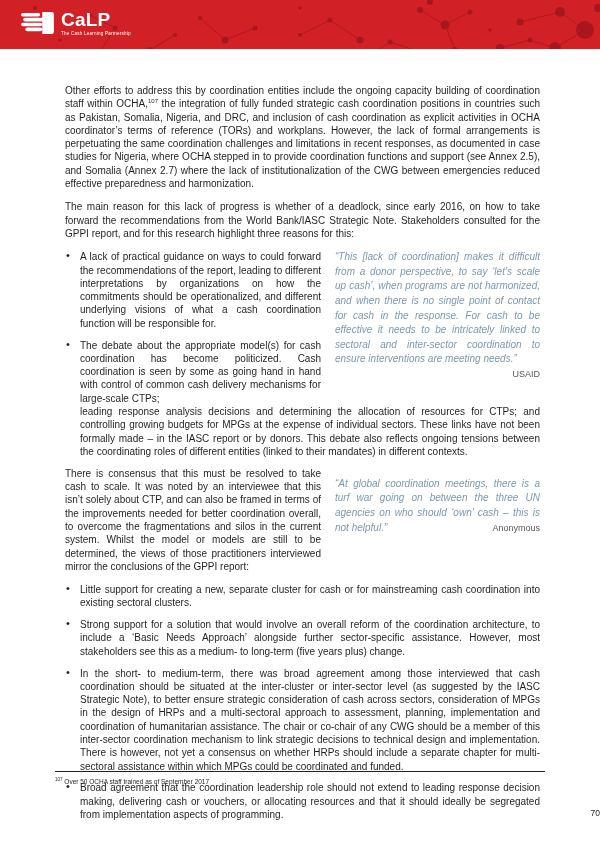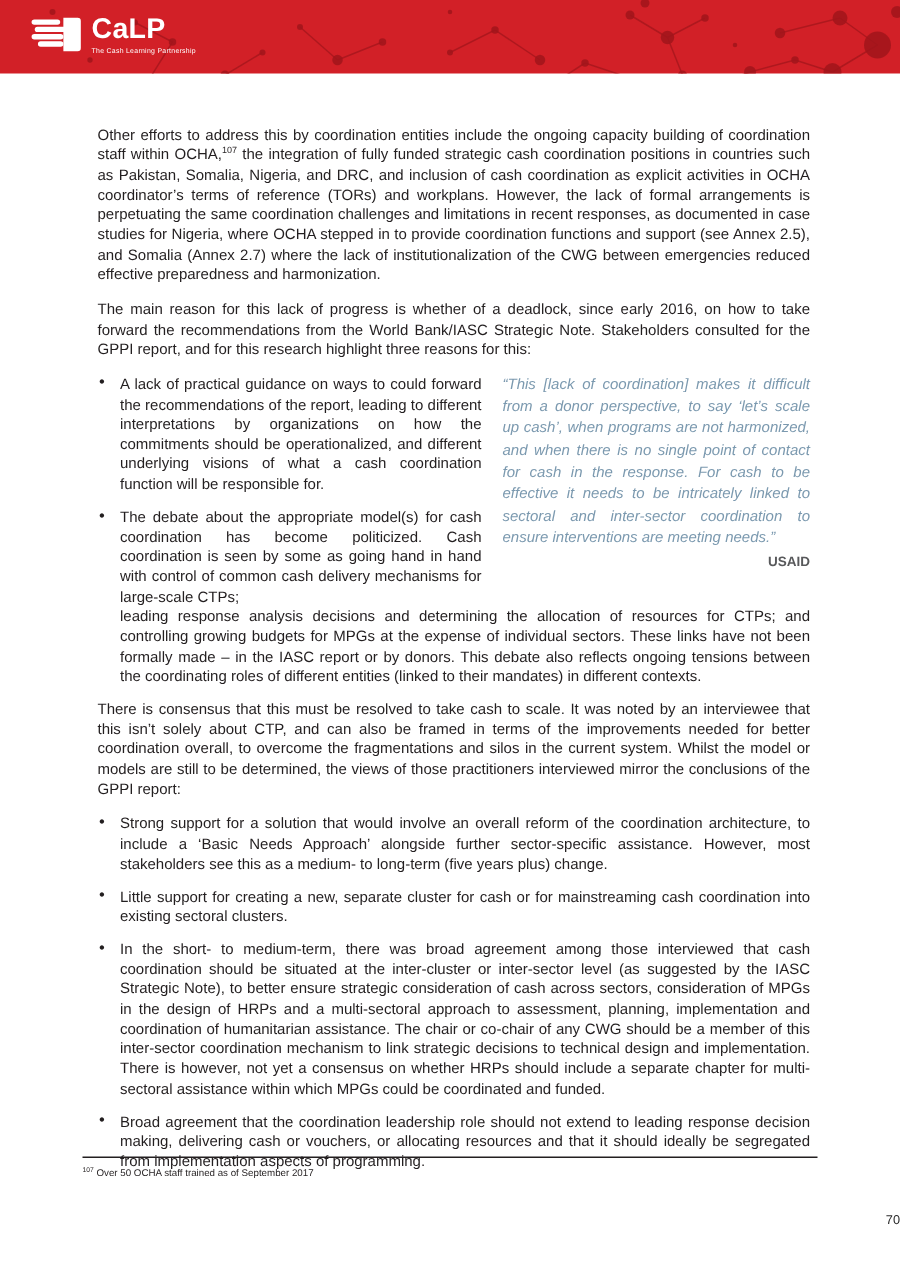--- a/index.html
+++ b/index.html
@@ -59,21 +59,21 @@
     float: right;
     width: 205px;
     margin: 0 0 6px 14px;
     color: #7b99af;
     font-style: italic;
     font-size: 10px; line-height: 14.6px;
     text-align: justify;
   }
   .pullquote .attr {
     float: right;
-    font-style: normal; font-weight: bold;
+    font-style: normal; font-weight: normal;
     color: #58595b; font-size: 9px;
     padding-left: 8px;
   }
   .pullquote.q2 { min-height: 102px; padding-top: 10px; }
 
   ul.blist { list-style: none; margin-bottom: 4px; }
   ul.blist li {
     position: relative;
     padding-left: 15px;
     margin-bottom: 8.5px;
@@ -198,26 +198,30 @@
         <span>“This [lack of coordination] makes it difficult from a donor perspective, to say ‘let’s scale up cash’, when programs are not harmonized, and when there is no single point of contact for cash in the response. For cash to be effective it needs to be intricately linked to sectoral and inter-sector coordination to ensure interventions are meeting needs.”</span>
         <span class="attr">USAID</span>
       </aside>
       <ul class="blist">
         <li><span>A lack of practical guidance on ways to could forward the recommendations of the report, leading to different interpretations by organizations on how the commitments should be operationalized, and different underlying visions of what a cash coordination function will be responsible for.</span></li>
         <li><span>The debate about the appropriate model(s) for cash coordination has become politicized. Cash coordination is seen by some as going hand in hand with control of common cash delivery mechanisms for large-scale CTPs;</span><span class="block2">leading response analysis decisions and determining the allocation of resources for CTPs; and controlling growing budgets for MPGs at the expense of individual sectors. These links have not been formally made – in the IASC report or by donors. This debate also reflects ongoing tensions between the coordinating roles of different entities (linked to their mandates) in different contexts.</span></li>
       </ul>
     </section>
 
     <section class="flow">
+      <aside class="pullquote q2">
+        <span>“At global coordination meetings, there is a turf war going on between the three UN agencies on who should ‘own’ cash – this is not helpful.”</span>
+        <span class="attr">Anonymous</span>
+      </aside>
       <p class="para">There is consensus that this must be resolved to take cash to scale. It was noted by an interviewee that this isn’t solely about CTP, and can also be framed in terms of the improvements needed for better coordination overall, to overcome the fragmentations and silos in the current system. Whilst the model or models are still to be determined, the views of those practitioners interviewed mirror the conclusions of the GPPI report:</p>
     </section>
 
     <ul class="blist">
+      <li><span>Little support for creating a new, separate cluster for cash or for mainstreaming cash coordination into existing sectoral clusters.</span></li>
       <li><span>Strong support for a solution that would involve an overall reform of the coordination architecture, to include a ‘Basic Needs Approach’ alongside further sector-specific assistance. However, most stakeholders see this as a medium- to long-term (five years plus) change.</span></li>
-      <li><span>Little support for creating a new, separate cluster for cash or for mainstreaming cash coordination into existing sectoral clusters.</span></li>
       <li><span>In the short- to medium-term, there was broad agreement among those interviewed that cash coordination should be situated at the inter-cluster or inter-sector level (as suggested by the IASC Strategic Note), to better ensure strategic consideration of cash across sectors, consideration of MPGs in the design of HRPs and a multi-sectoral approach to assessment, planning, implementation and coordination of humanitarian assistance. The chair or co-chair of any CWG should be a member of this inter-sector coordination mechanism to link strategic decisions to technical design and implementation. There is however, not yet a consensus on whether HRPs should include a separate chapter for multi-sectoral assistance within which MPGs could be coordinated and funded.</span></li>
       <li><span>Broad agreement that the coordination leadership role should not extend to leading response decision making, delivering cash or vouchers, or allocating resources and that it should ideally be segregated from implementation aspects of programming.</span></li>
     </ul>
 
   </main>
 
   <footer>
     <div class="footnote-area">
       <sup>107</sup><span> Over 50 OCHA staff trained as of September 2017</span>
     </div>

